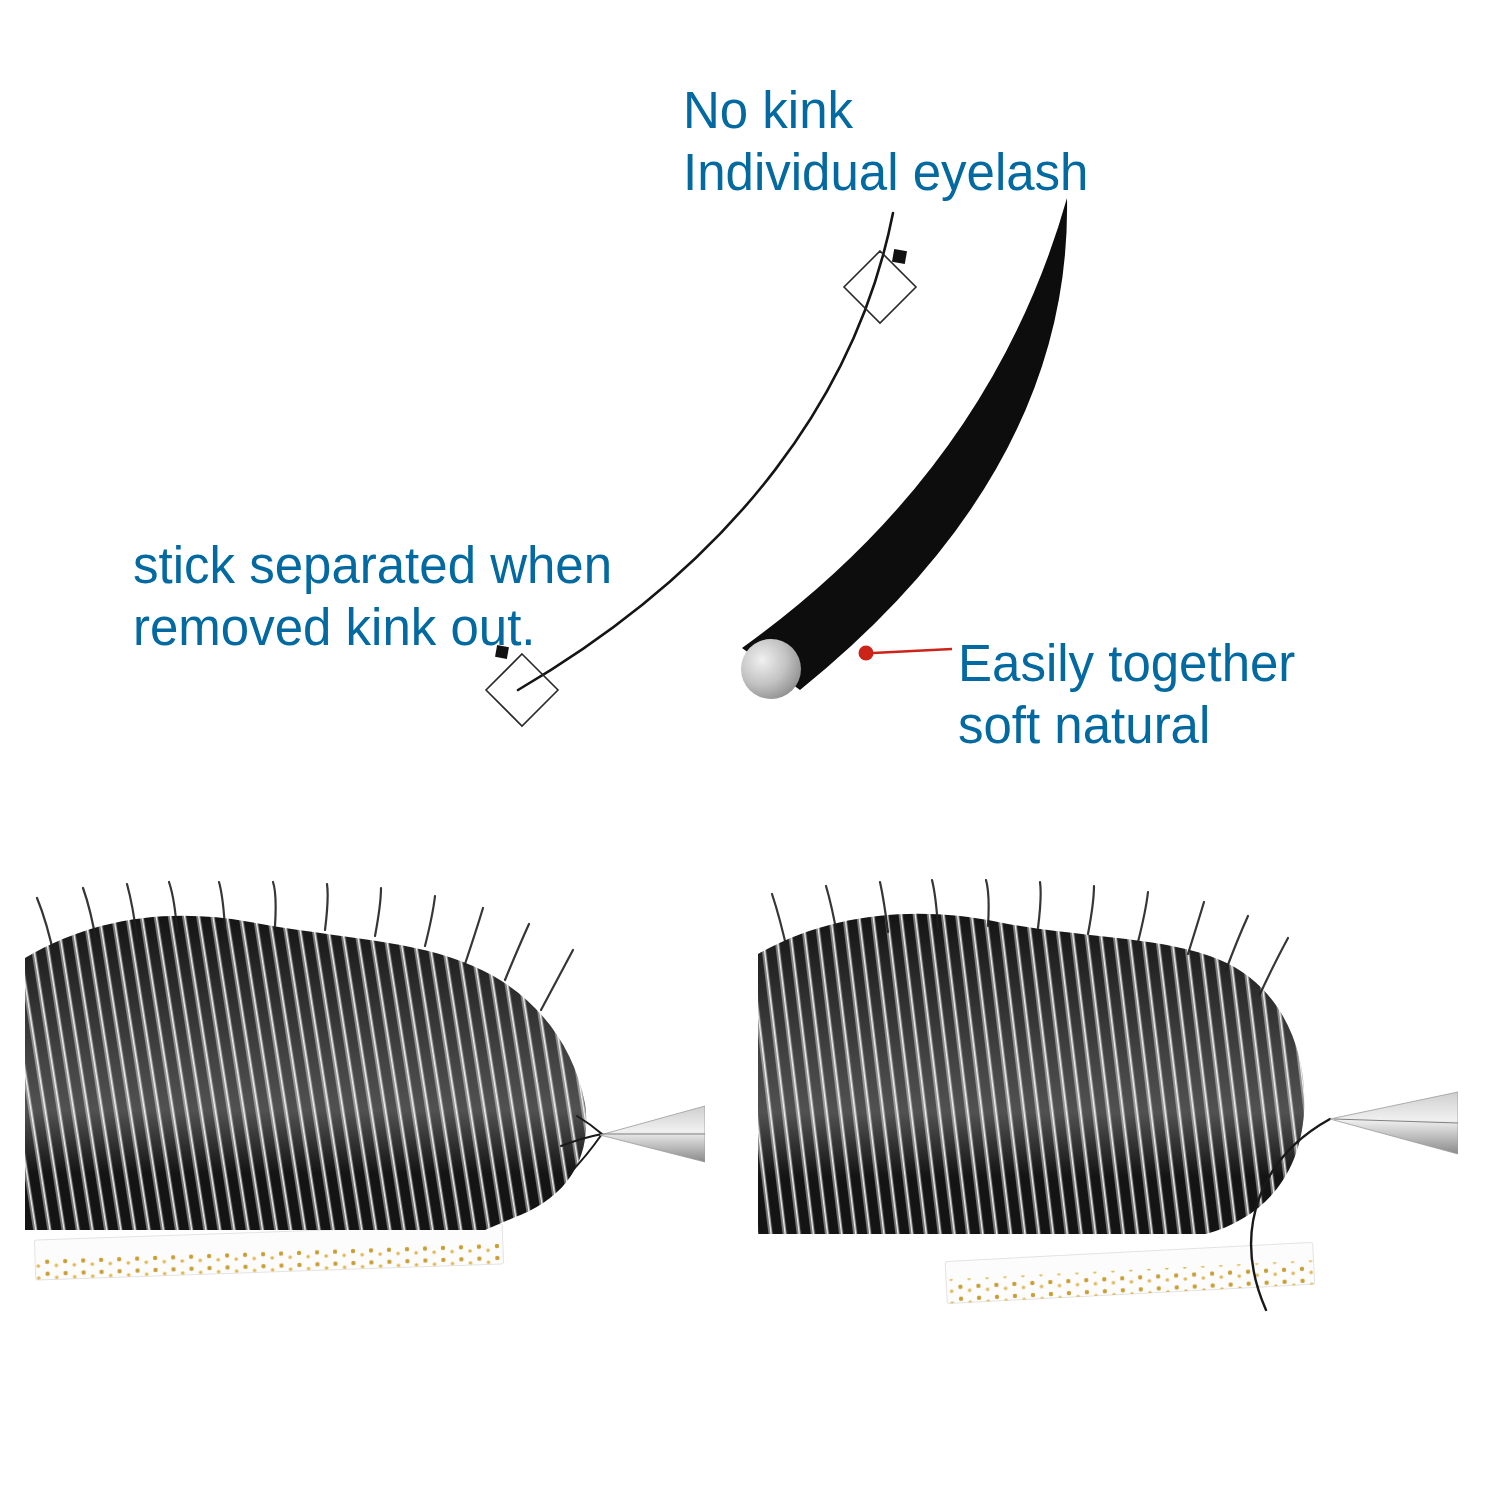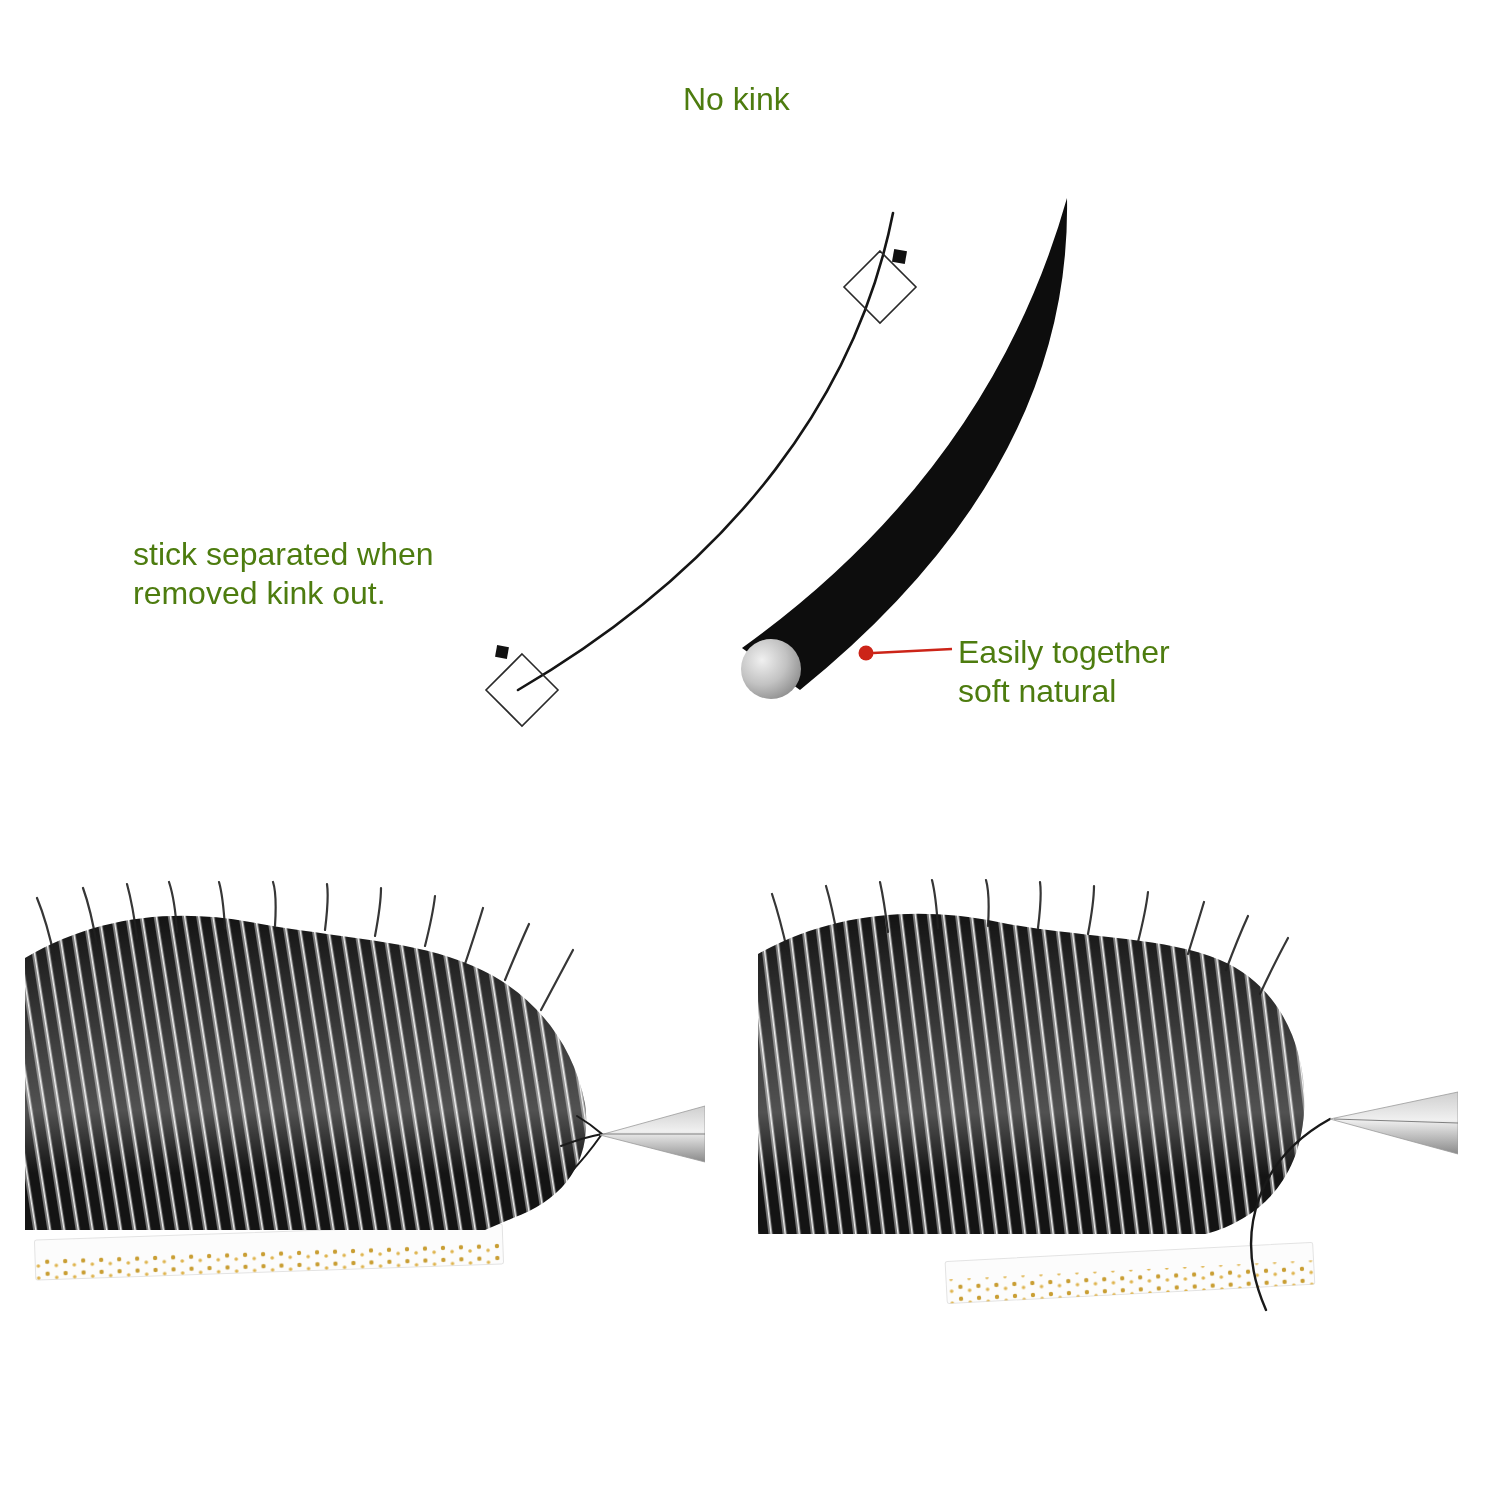--- a/index.html
+++ b/index.html
@@ -5,22 +5,22 @@
   html,body{margin:0;padding:0;background:#ffffff;}
   .canvas{
     position:relative;
     width:1500px;height:1500px;
     background:#ffffff;
     overflow:hidden;
     font-family:"Liberation Sans", sans-serif;
   }
   .callout{
     position:absolute;
-    color:#4d7c0f;
-    font-size:32px;
+    color:#0369a1;
+    font-size:51px;
     line-height:1.22;
     white-space:nowrap;
     font-weight:400;
   }
   .callout.top{left:683px;top:80px;}
   .callout.left{left:133px;top:535px;}
   .callout.right{left:958px;top:633px;}
   svg{position:absolute;display:block;}
   #illustration{left:0;top:0;}
   #photoL{left:25px;top:878px;}
@@ -53,20 +53,21 @@
       <polygon points="522,654 558,690 522,726 486,690" fill="none" stroke="#2a2a2a" stroke-width="1.6"></polygon>
       <rect x="496" y="646" width="12" height="12" fill="#111" transform="rotate(10 502 652)"></rect>
     </g>
 
     <circle cx="866" cy="653" r="7.5" fill="#cc2418"></circle>
     <path d="M873,653 L952,649" stroke="#cc2418" stroke-width="2.4" fill="none"></path>
   </svg>
 
   <div class="callout top">
     <div>No kink</div>
+    <div>Individual eyelash</div>
   </div>
 
   <div class="callout left">
     <div>stick separated when</div>
     <div>removed kink out.</div>
   </div>
 
   <div class="callout right">
     <div>Easily together</div>
     <div>soft natural</div>

